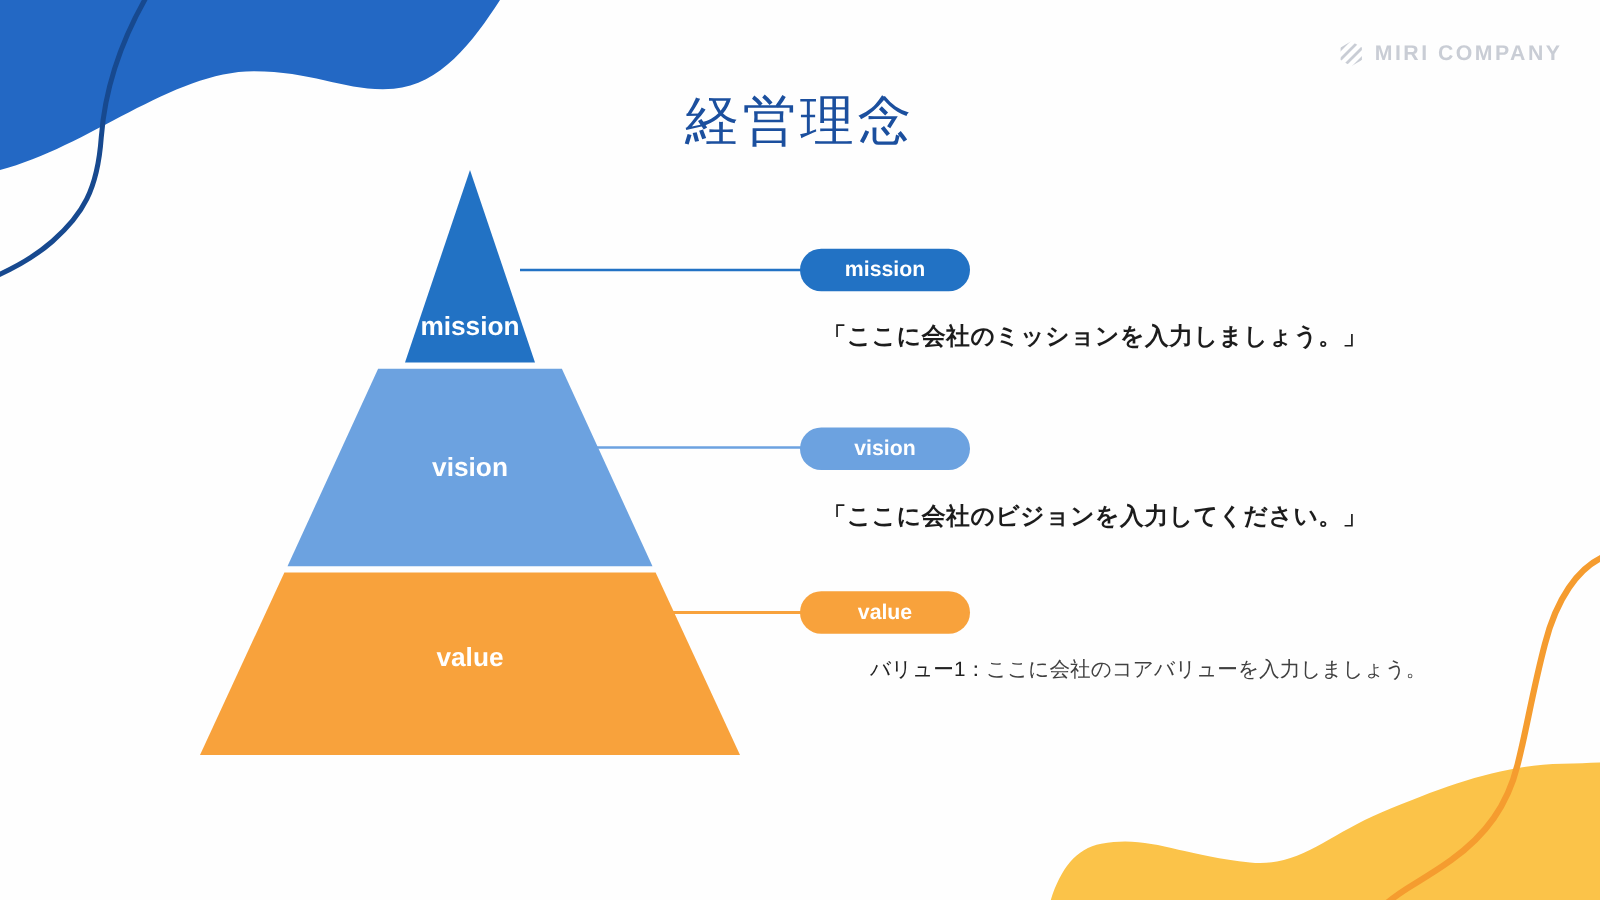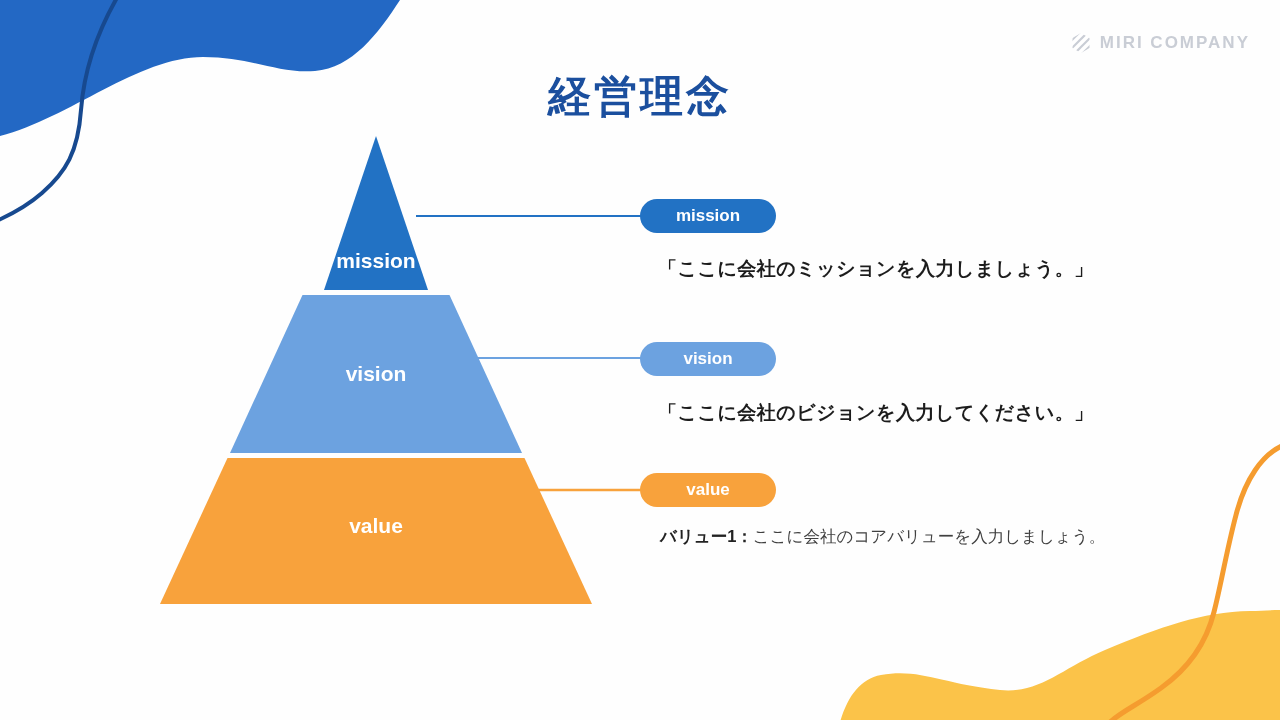--- a/index.html
+++ b/index.html
@@ -11,21 +11,21 @@
   .slide{position:absolute;inset:0;width:1280px;height:720px;background:#fefefe;}
   svg.deco, svg.diagram{position:absolute;left:0;top:0;width:1280px;height:720px;pointer-events:none;}
 
   
   .logo{position:absolute;top:32px;right:30px;display:flex;align-items:center;gap:8px;}
   .logo-text{font-size:17px;font-weight:bold;letter-spacing:2px;color:#c9cdd5;}
 
   
   .title{
     position:absolute;top:68px;left:0;width:1280px;text-align:center;
-    font-size:43px;font-weight:bold;color:#1b4f9e;letter-spacing:3px;
+    font-size:43px;font-weight:normal;color:#1b4f9e;letter-spacing:3px;
   }
 
   
   .pyr-label{font-size:21px;font-weight:bold;fill:#ffffff;text-anchor:middle;
     font-family:"Liberation Sans","DejaVu Sans",sans-serif;}
 
   
   .pill{
     position:absolute;left:640px;width:136px;height:34px;border-radius:17px;
     display:flex;align-items:center;justify-content:center;
@@ -37,21 +37,21 @@
 
   
   .quote{
     position:absolute;left:658px;font-size:19px;font-weight:bold;color:#1c1c1c;
     letter-spacing:0.5px;white-space:nowrap;
   }
   .quote-mission{top:256px;}
   .quote-vision{top:400px;}
   .value-list{position:absolute;left:660px;top:518px;font-size:16.5px;color:#404040;}
   .value-row{height:36px;line-height:36px;white-space:nowrap;}
-  .value-label{font-weight:bold;color:#222222;}
+  .value-label{font-weight:normal;color:#222222;margin-left:36px;}
 </style>
 </head>
 <body>
 
 <div class="slide">
 
   <svg class="deco" viewBox="0 0 1280 720" aria-hidden="true">
 
     <path d="M0,0 L400,0 C378,34 352,68 315,71 C278,74 252,57 203,57 C138,57 70,118 0,136 Z" fill="#2368c4"></path>
 

